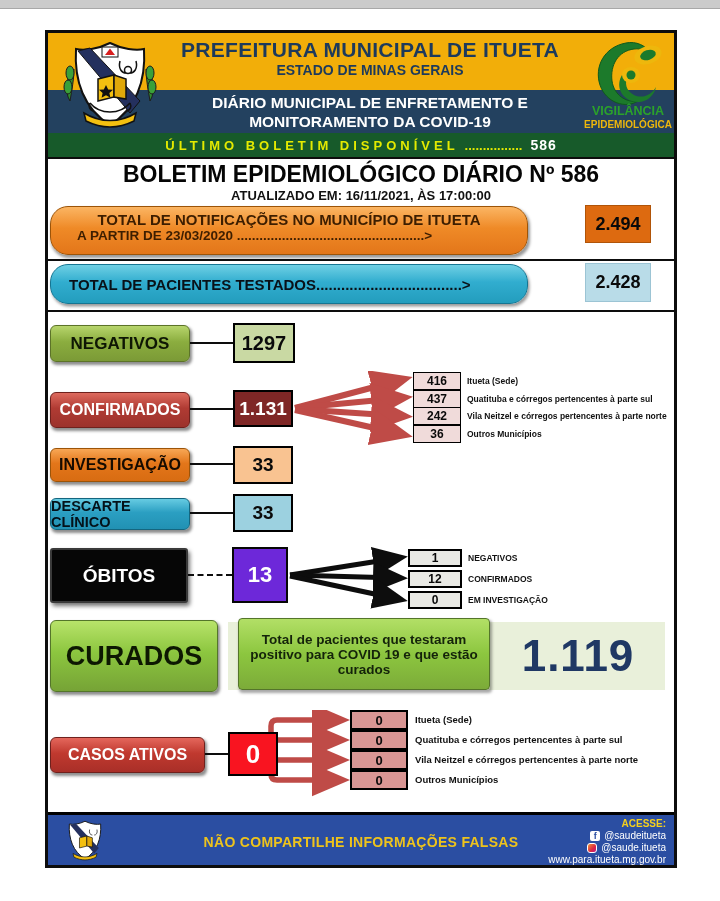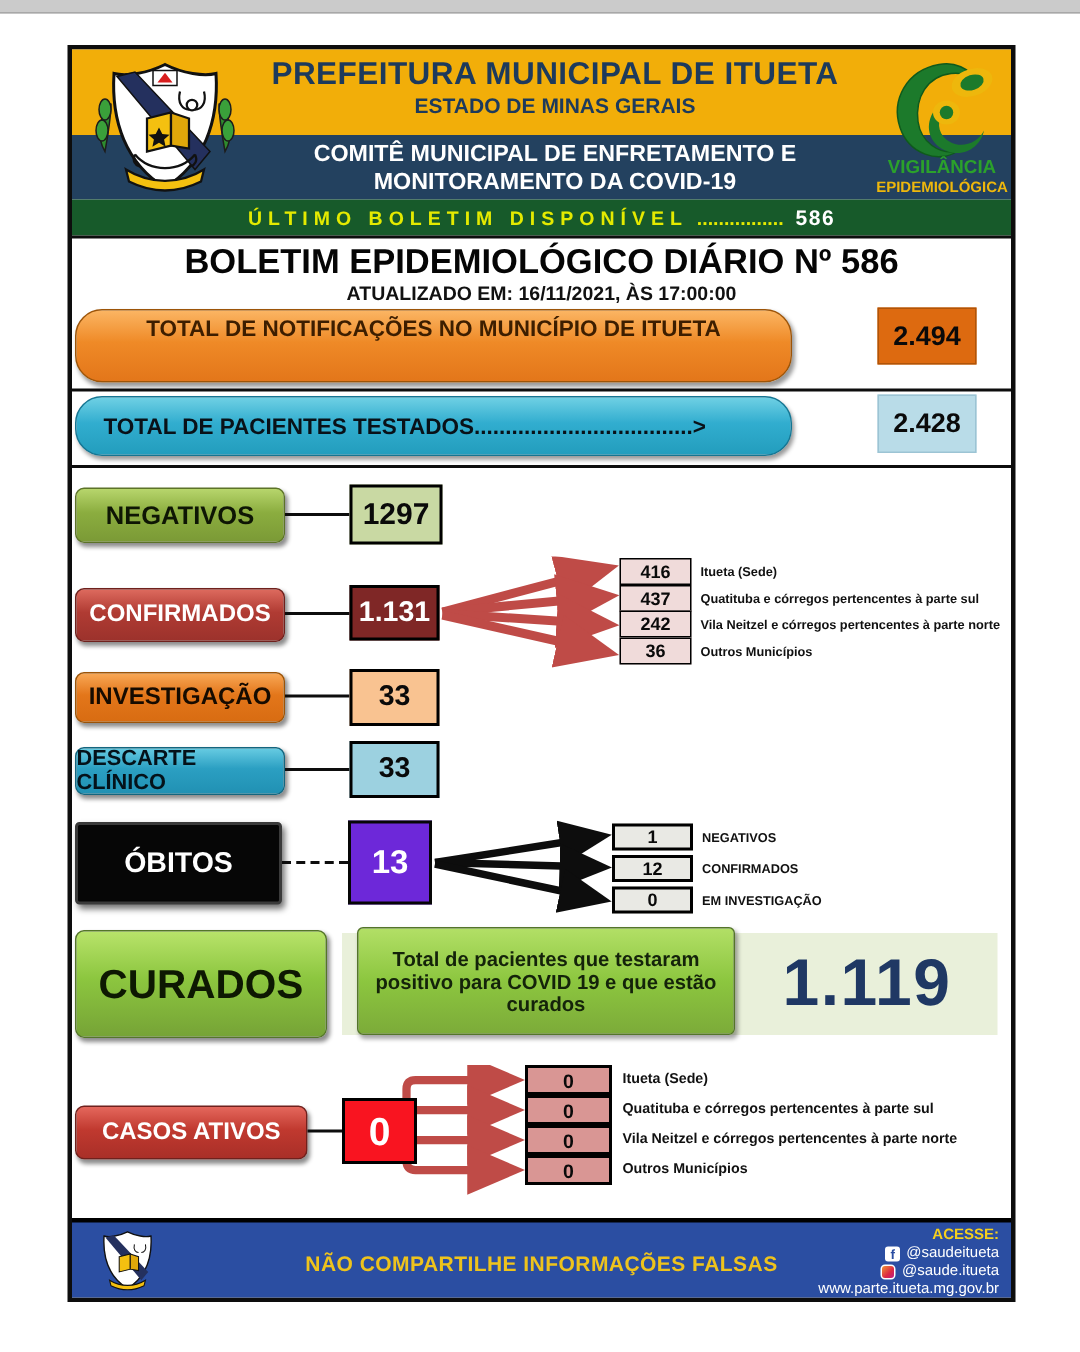--- a/index.html
+++ b/index.html
@@ -128,36 +128,37 @@
       <circle cx="49" cy="38" r="4.5" fill="#1c7a2b"></circle>
       <text x="46" y="78" text-anchor="middle" font-family="Liberation Sans, sans-serif" font-size="12.5" font-weight="bold" fill="#2ba12b">VIGILÂNCIA</text>
       <text x="46" y="91" text-anchor="middle" font-family="Liberation Sans, sans-serif" font-size="10" font-weight="bold" fill="#eeb70c">EPIDEMIOLÓGICA</text>
     </svg>
 
     <div class="hdr-title">
       <div class="l1">PREFEITURA MUNICIPAL DE ITUETA</div>
       <div class="l2">ESTADO DE MINAS GERAIS</div>
     </div>
     <div class="hdr-committee">
-      <div>COMITÊ MUNICIPAL DE ENFRETAMENTO E</div>
+      <div>DIÁRIO MUNICIPAL DE ENFRETAMENTO E</div>
       <div>MONITORAMENTO DA COVID-19</div>
     </div>
 
     <div class="band-green">
       <span class="gb-label">ÚLTIMO BOLETIM DISPONÍVEL</span>
       <span class="gb-dots">................</span>
       <span class="gb-num">586</span>
     </div>
     <div class="divider" style="top:124px;"></div>
 
     <div class="b-title">BOLETIM EPIDEMIOLÓGICO DIÁRIO Nº 586</div>
     <div class="b-sub">ATUALIZADO EM: 16/11/2021, ÀS 17:00:00</div>
 
     <div class="grad-bar bar-orange">
       <div class="l1">TOTAL DE NOTIFICAÇÕES NO MUNICÍPIO DE ITUETA</div>
+      <div class="l2">A PARTIR DE 23/03/2020 ..................................................&gt;</div>
     </div>
     <div class="vbox vbox-orange">2.494</div>
     <div class="divider" style="top:226px;"></div>
 
     <div class="grad-bar bar-blue">
       <span>TOTAL DE PACIENTES TESTADOS...................................&gt;</span>
     </div>
     <div class="vbox vbox-blue">2.428</div>
     <div class="divider" style="top:277px;"></div>
 
@@ -266,19 +267,19 @@
         <div class="f-access">ACESSE:</div>
         <div class="f-row">
           <span class="fb-ic">f</span>
           <span>@saudeitueta</span>
         </div>
         <div class="f-row">
           <span class="ig-ic"></span>
           <span>@saude.itueta</span>
         </div>
         <div class="f-row">
-          <span>www.parte.itueta.mg.gov.br</span>
+          <span>www.para.itueta.mg.gov.br</span>
         </div>
       </div>
     </div>
 
   </div>
 </div>
 
 </body></html>

